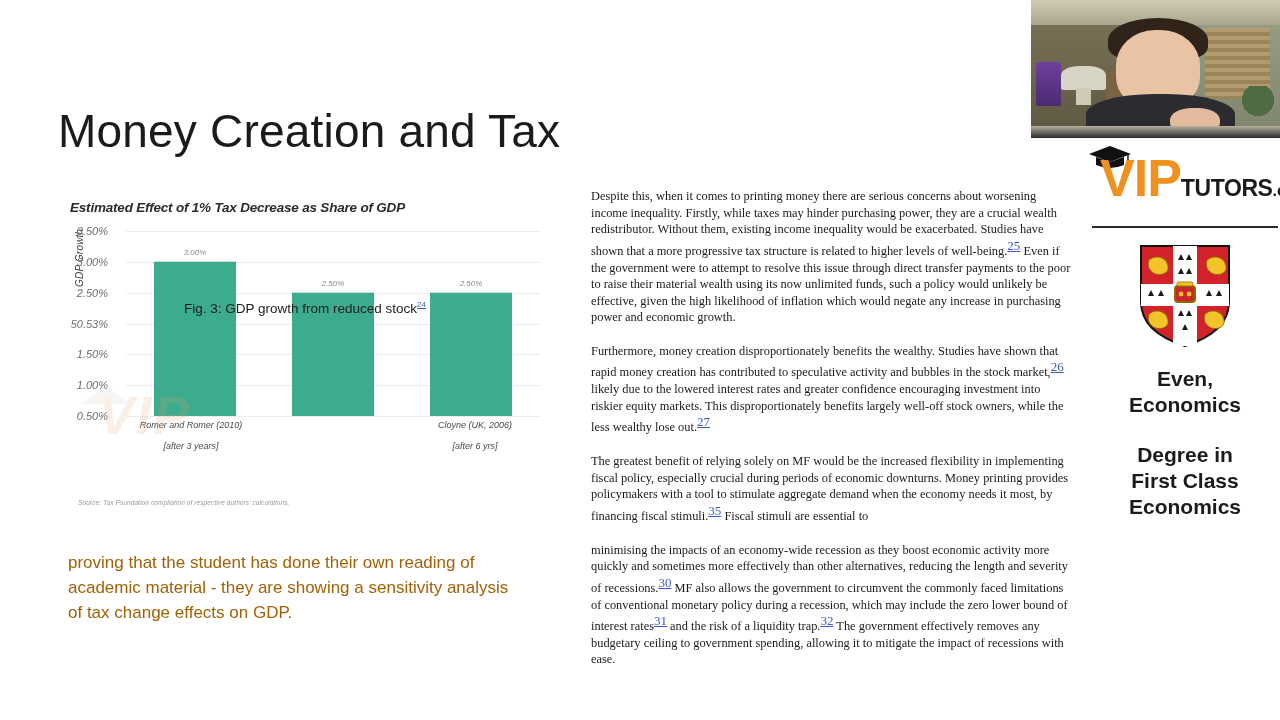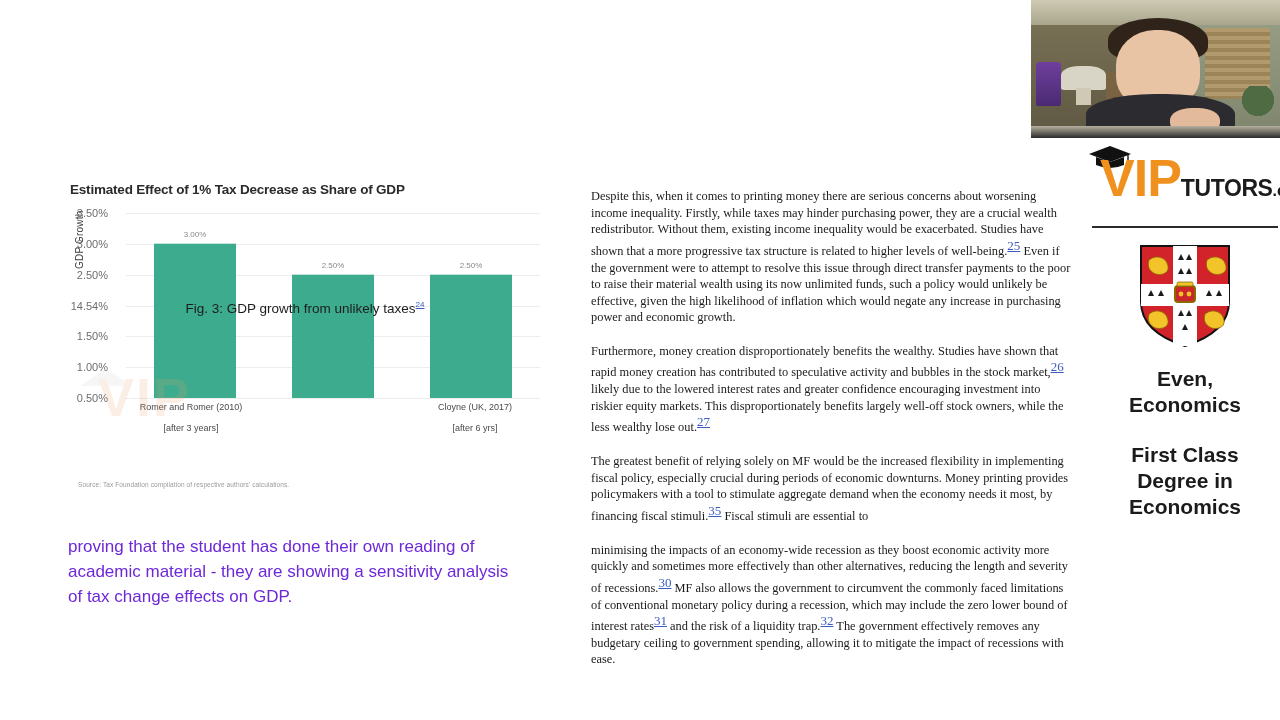--- a/index.html
+++ b/index.html
@@ -13,21 +13,21 @@
 
   
   .slide-title {
     position: absolute; left: 58px; top: 104px;
     font-family: "Liberation Sans", sans-serif;
     font-size: 46px; font-weight: 300; color: #1b1b1b;
     letter-spacing: 0.2px; white-space: nowrap;
   }
 
   
-  .chart-block { position: absolute; left: 70px; top: 182px; width: 470px; }
+  .chart-block { position: absolute; left: 70px; top: 200px; width: 470px; font-style: italic; }
   .chart-title {
     font-size: 13.5px; font-weight: bold; color: #2b2b2b;
     letter-spacing: -0.2px; margin-bottom: 16px;
   }
   .chart-area { position: relative; height: 185px; margin-left: 8px; }
   .ylabel {
     position: absolute; left: -4px; top: 56px;
     transform: rotate(-90deg); transform-origin: left top;
     font-size: 10px; color: #3b3b3b; letter-spacing: .2px;
     white-space: nowrap;
@@ -85,22 +85,22 @@
   }
   .chart-wm .wm-cap {
     position: absolute; left: 0px; top: 8px;
     width: 0; height: 0;
     border-left: 26px solid transparent; border-right: 26px solid transparent;
     border-bottom: 18px solid #cfcfcf;
   }
 
   
   .annotation {
-    position: absolute; left: 68px; top: 534px; width: 455px;
-    font-size: 17px; line-height: 25px; color: #6d28d9;
+    position: absolute; left: 68px; top: 550px; width: 455px;
+    font-size: 17px; line-height: 25px; color: #a16207;
     font-family: "Liberation Sans", sans-serif;
   }
 
   
   .doc-col { position: absolute; left: 591px; top: 188px; width: 484px; }
   .doc-col p {
     margin: 0 0 17px 0;
     font-family: "Liberation Serif", serif;
     font-size: 12.4px; line-height: 16.6px; color: #1a1a1a;
     text-align: left;
@@ -162,41 +162,42 @@
   .wc-hand { position:absolute; left:56%; top:78%; width:20%; height:20%;
     background:#e3bb9c; border-radius: 44%; }
   .wc-bar-bottom { position:absolute; left:0; bottom:0; width:100%; height:9%;
     background: linear-gradient(180deg,#b6b0a0,#2a2a2a); }
 </style>
 </head>
 <body>
 
 <div id="stage">
 
+  <div class="slide-title">Money Creation and Tax</div>
 
   <div class="chart-block">
     <div class="chart-title">Estimated Effect of 1% Tax Decrease as Share of GDP</div>
     <div class="chart-area">
       <div class="ylabel">GDP Growth</div>
       <div class="plot">
         <div id="gridlines">
             <div class="gridrow" style="top: 0px;">
               <span class="tick">3.50%</span>
               <span class="line"></span>
             </div>
             <div class="gridrow" style="top: 30.8333px;">
               <span class="tick">3.00%</span>
               <span class="line"></span>
             </div>
             <div class="gridrow" style="top: 61.6667px;">
               <span class="tick">2.50%</span>
               <span class="line"></span>
             </div>
             <div class="gridrow" style="top: 92.5px;">
-              <span class="tick">14.54%</span>
+              <span class="tick">50.53%</span>
               <span class="line"></span>
             </div>
             <div class="gridrow" style="top: 123.333px;">
               <span class="tick">1.50%</span>
               <span class="line"></span>
             </div>
             <div class="gridrow" style="top: 154.167px;">
               <span class="tick">1.00%</span>
               <span class="line"></span>
             </div>
@@ -222,35 +223,35 @@
               </div>
             </div>
           </div>
       </div>
       <div class="xlabels" id="xlabels">
           <div class="xcat">
             <div class="l1">Romer and Romer (2010)</div>
             <div class="l2">[after 3 years]</div>
           </div>
           <div class="xcat">
-            <div class="l1">Cloyne (UK, 2017)</div>
+            <div class="l1">Cloyne (UK, 2006)</div>
             <div class="l2">[after 6 yrs]</div>
           </div>
         </div>
       <div class="src">Source: Tax Foundation compilation of respective authors' calculations.</div>
     </div>
 
     <div class="chart-wm">
       <div class="wm-cap"></div>
       <div class="wm-vip">VIP</div>
     </div>
   </div>
 
   <div class="fig-caption">
-    <span>Fig. 3: GDP growth from unlikely taxes</span><sup>24</sup>
+    <span>Fig. 3: GDP growth from reduced stock</span><sup>24</sup>
   </div>
 
   <div class="annotation">proving that the student has done their own reading of academic material - they are showing a sensitivity analysis of tax change effects on GDP.</div>
 
   <div class="doc-col" id="doc-col">
       <p>Despite this, when it comes to printing money there are serious concerns about worsening income inequality. Firstly, while taxes may hinder purchasing power, they are a crucial wealth redistributor. Without them, existing income inequality would be exacerbated. Studies have shown that a more progressive tax structure is related to higher levels of well-being.<sup>25</sup> Even if the government were to attempt to resolve this issue through direct transfer payments to the poor to raise their material wealth using its now unlimited funds, such a policy would unlikely be effective, given the high likelihood of inflation which would negate any increase in purchasing power and economic growth.</p>
       <p>Furthermore, money creation disproportionately benefits the wealthy. Studies have shown that rapid money creation has contributed to speculative activity and bubbles in the stock market,<sup>26</sup> likely due to the lowered interest rates and greater confidence encouraging investment into riskier equity markets. This disproportionately benefits largely well-off stock owners, while the less wealthy lose out.<sup>27</sup></p>
       <p>The greatest benefit of relying solely on MF would be the increased flexibility in implementing fiscal policy, especially crucial during periods of economic downturns. Money printing provides policymakers with a tool to stimulate aggregate demand when the economy needs it most, by financing fiscal stimuli.<sup>35</sup> Fiscal stimuli are essential to</p>
       <p>minimising the impacts of an economy-wide recession as they boost economic activity more quickly and sometimes more effectively than other alternatives, reducing the length and severity of recessions.<sup>30</sup> MF also allows the government to circumvent the commonly faced limitations of conventional monetary policy during a recession, which may include the zero lower bound of interest rates<sup>31</sup> and the risk of a liquidity trap.<sup>32</sup> The government effectively removes any budgetary ceiling to government spending, allowing it to mitigate the impact of recessions with ease.</p>
     </div>
@@ -319,19 +320,19 @@
         <circle cx="52" cy="50" r="2.4" fill="#f2c42a"></circle>
         <rect x="40" y="38" width="16" height="4" rx="1.5" fill="#f2c42a" stroke="#8a6a00" stroke-width="0.8"></rect>
       </svg>
     </div>
 
     <div class="cred">
       <div>Even,</div>
       <div>Economics</div>
     </div>
     <div class="cred cred-2">
+      <div>Degree in</div>
       <div>First Class</div>
-      <div>Degree in</div>
       <div>Economics</div>
     </div>
   </div>
 
 </div>
 
 </body></html>

